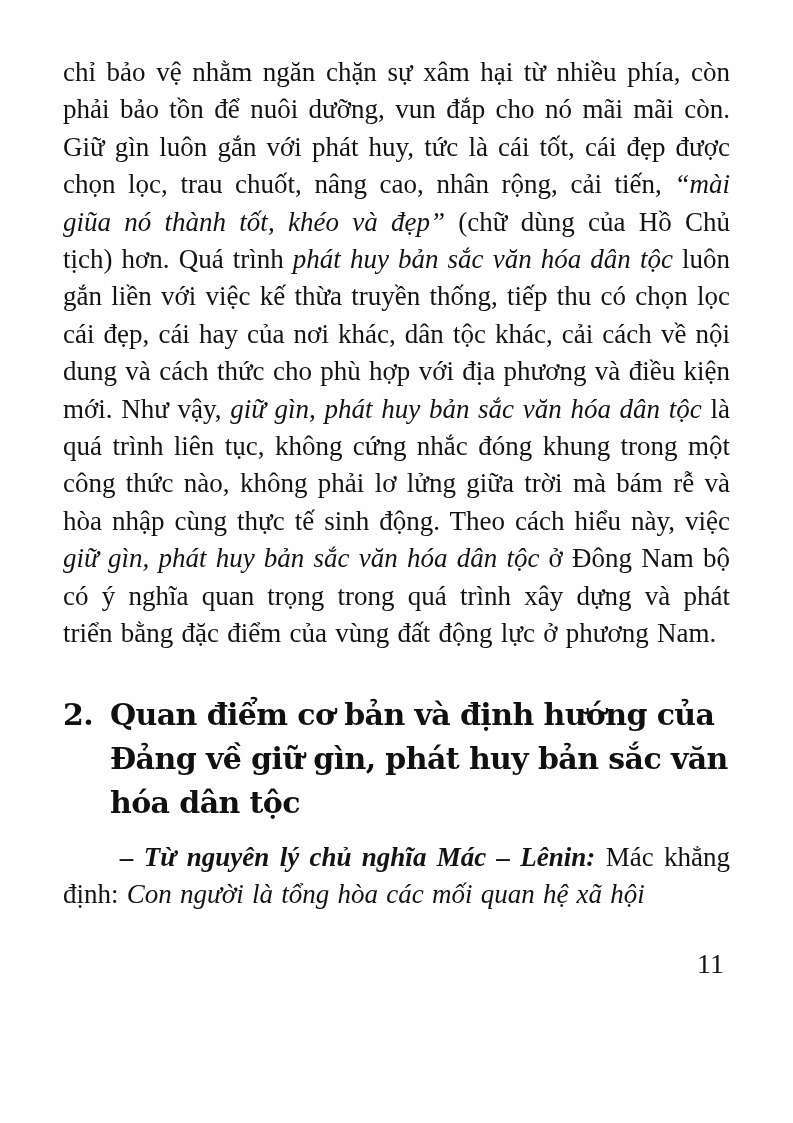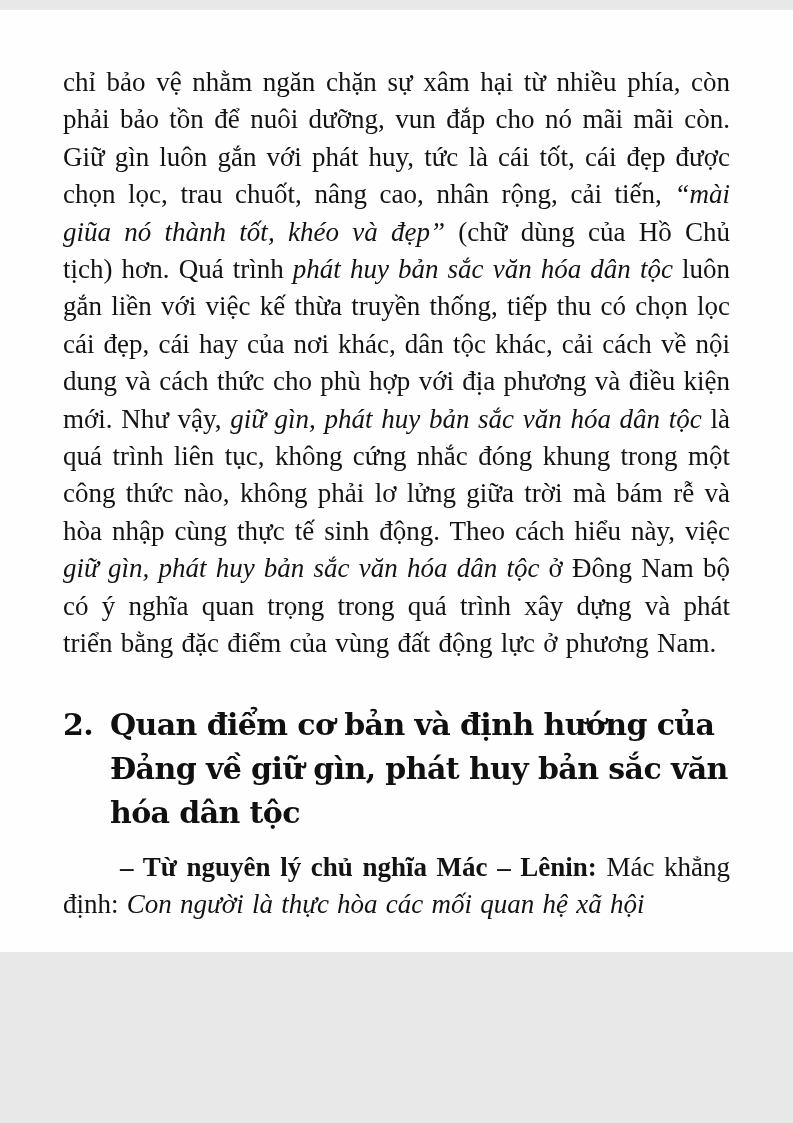--- a/index.html
+++ b/index.html
@@ -1,37 +1,37 @@
 <!DOCTYPE html>
 <html lang="vi"><head>
 <meta charset="utf-8">
 <style>
   html, body { margin: 0; padding: 0; background: #e8e8e8; }
   .page {
     position: relative;
     width: 793px;
-    height: 942px;
-    margin: 10px auto;
+    height: 1123px;
+    margin: 0 auto;
     background: #fefefe;
     color: #131313;
     box-sizing: border-box;
     padding: 54px 63px 0 63px;
     overflow: hidden;
   }
   .body-para {
     margin: 0;
     font-family: "Liberation Serif", serif;
     font-size: 27px;
     line-height: 37.4px;
     text-align: justify;
     word-spacing: 1.5px;
   }
   .seg-normal { font-style: normal; font-weight: normal; }
   .seg-italic { font-style: italic; }
-  .seg-bold   { font-weight: 700; }
+  .seg-bold   { font-weight: 700; font-style: italic; }
   .section-heading {
     display: flex;
     align-items: flex-start;
     margin: 40px 0 0 0;
     font-family: "DejaVu Serif", serif;
     font-weight: 700;
     font-size: 30px;
     line-height: 44px;
     letter-spacing: -0.6px;
     color: #101010;
@@ -61,17 +61,17 @@
 
 <div class="page">
 
   <p class="body-para"><span class="seg-normal">chỉ bảo vệ nhằm ngăn chặn sự xâm hại từ nhiều phía, còn phải bảo tồn để nuôi dưỡng, vun đắp cho nó mãi mãi còn. Giữ gìn luôn gắn với phát huy, tức là cái tốt, cái đẹp được chọn lọc, trau chuốt, nâng cao, nhân rộng, cải tiến, </span><span class="seg-italic">“mài giũa nó thành tốt, khéo và đẹp”</span><span class="seg-normal"> (chữ dùng của Hồ Chủ tịch) hơn. Quá trình </span><span class="seg-italic">phát huy bản sắc văn hóa dân tộc</span><span class="seg-normal"> luôn gắn liền với việc kế thừa truyền thống, tiếp thu có chọn lọc cái đẹp, cái hay của nơi khác, dân tộc khác, cải cách về nội dung và cách thức cho phù hợp với địa phương và điều kiện mới. Như vậy, </span><span class="seg-italic">giữ gìn, phát huy bản sắc văn hóa dân tộc</span><span class="seg-normal"> là quá trình liên tục, không cứng nhắc đóng khung trong một công thức nào, không phải lơ lửng giữa trời mà bám rễ và hòa nhập cùng thực tế sinh động. Theo cách hiểu này, việc </span><span class="seg-italic">giữ gìn, phát huy bản sắc văn hóa dân tộc</span><span class="seg-normal"> ở Đông Nam bộ có ý nghĩa quan trọng trong quá trình xây dựng và phát triển bằng đặc điểm của vùng đất động lực ở phương Nam.</span></p>
 
   <h2 class="section-heading">
     <span class="h-num">2.</span>
     <span class="h-text">Quan điểm cơ bản và định hướng của Đảng về giữ gìn, phát huy bản sắc văn hóa dân tộc</span>
   </h2>
 
-  <p class="body-para para-indent"><span class="seg-bold">– Từ nguyên lý chủ nghĩa Mác – Lênin:</span><span class="seg-normal"> Mác khẳng định: </span><span class="seg-italic">Con người là thực hòa các mối quan hệ xã hội</span></p>
+  <p class="body-para para-indent"><span class="seg-bold">– Từ nguyên lý chủ nghĩa Mác – Lênin:</span><span class="seg-normal"> Mác khẳng định: </span><span class="seg-italic">Con người là tổng hòa các mối quan hệ xã hội</span></p>
 
   <div class="page-number">11</div>
 
 </div>
 
 </body></html>

